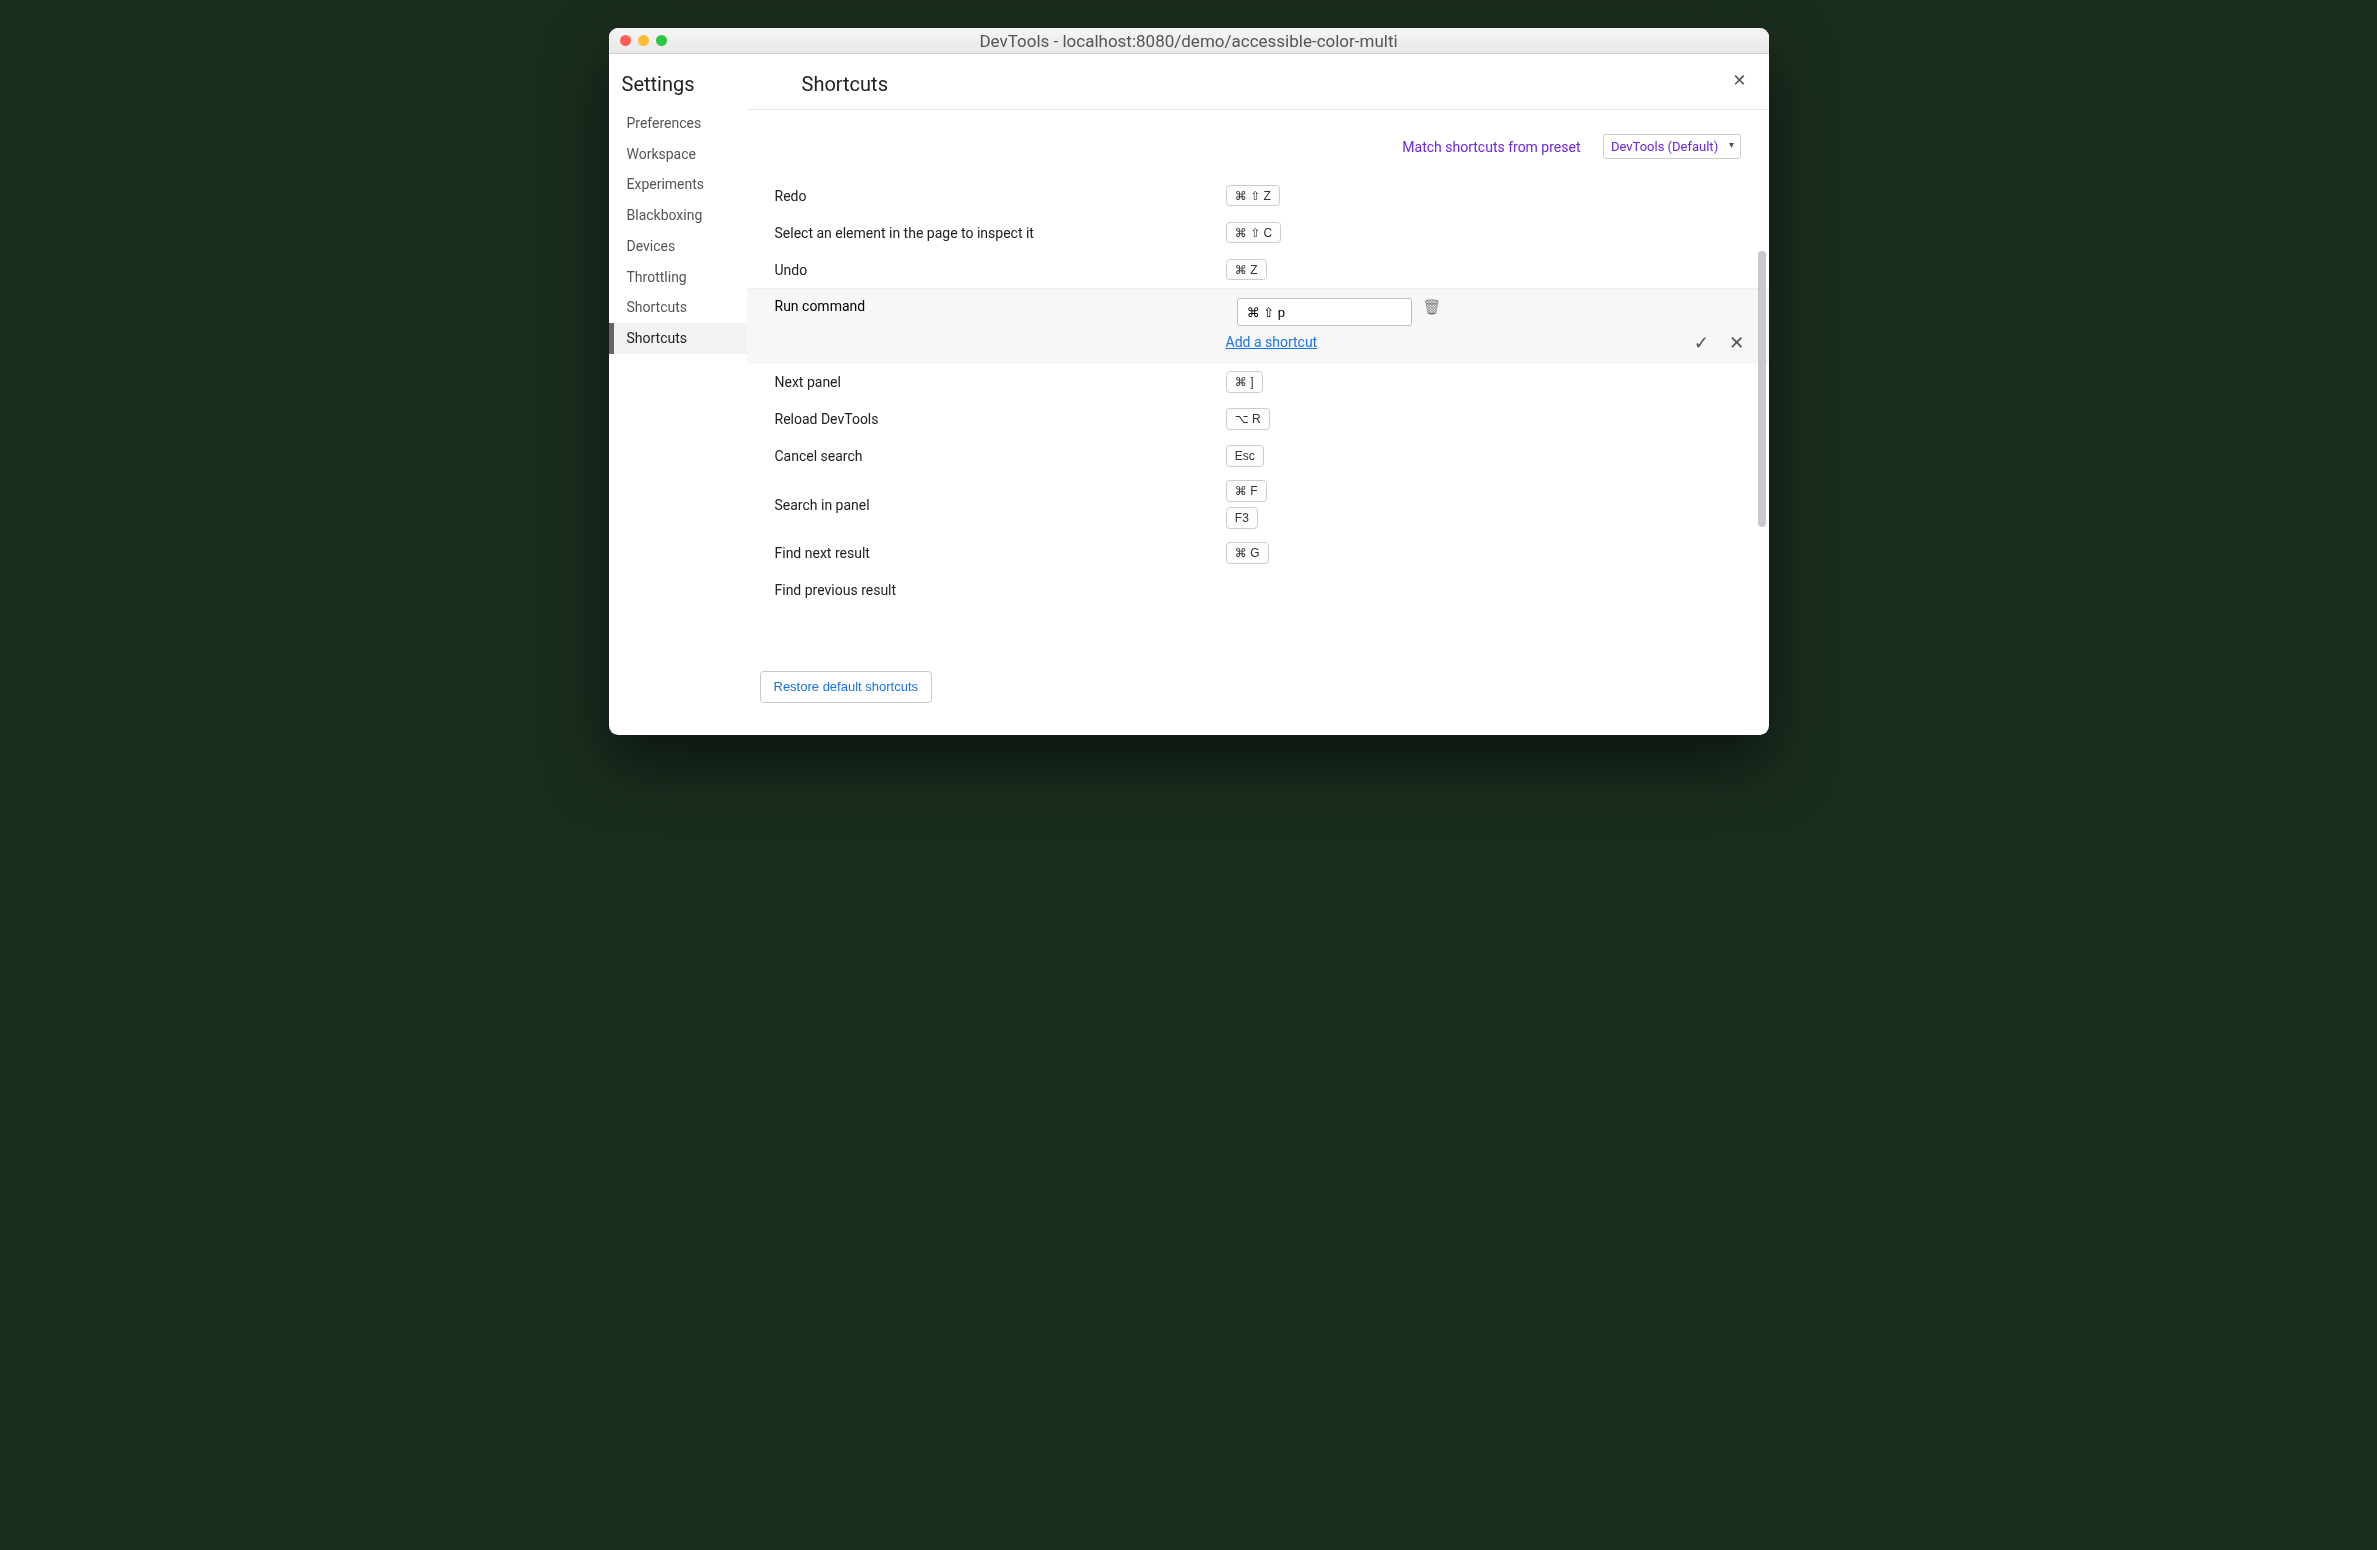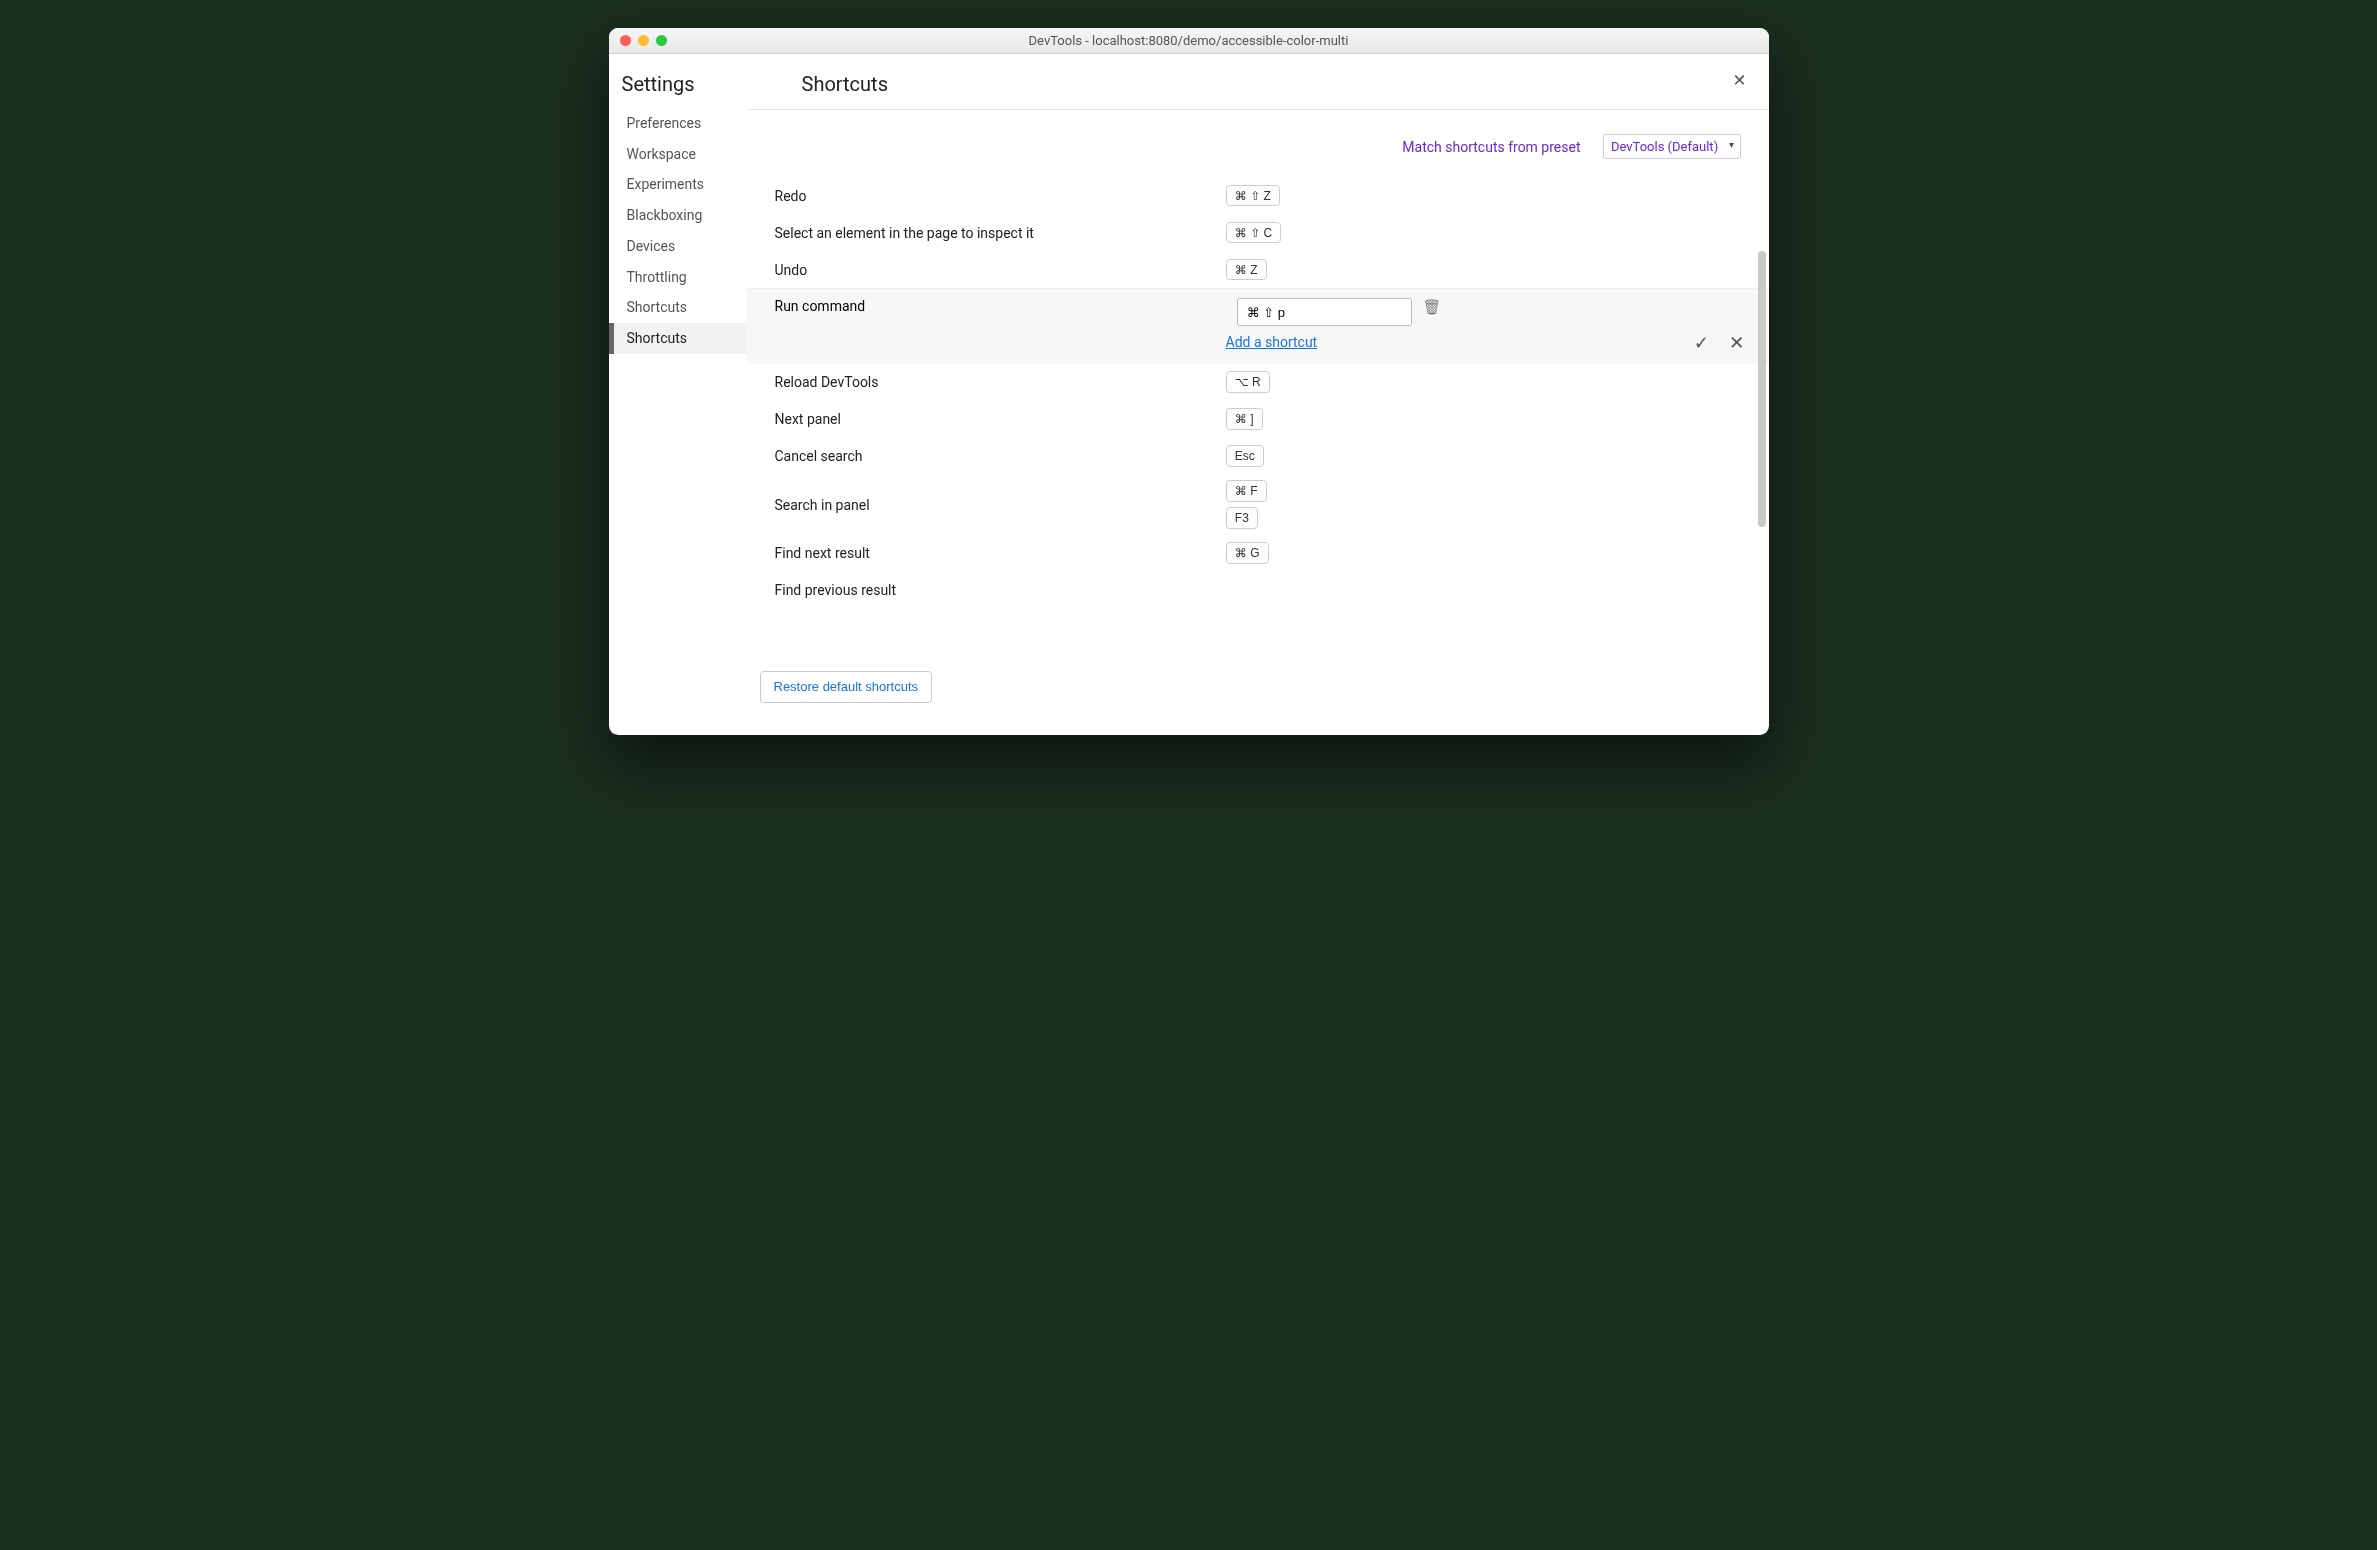--- a/index.html
+++ b/index.html
@@ -29,21 +29,21 @@
     align-items: center;
     position: relative;
   }
   .traffic { display: flex; gap: 7.4px; margin-left: 11px; }
   .dot { width: 11px; height: 11px; border-radius: 50%; }
   .dot.red { background:#ff5f57; }
   .dot.yellow { background:#febc2e; }
   .dot.green { background:#28c840; }
   .title {
     position: absolute; left: 0; right: 0; text-align: center;
-    font-size: 13px; color:#555; pointer-events: none;
+    font-size: 17px; color:#555; pointer-events: none;
   }
   .content {
     display: flex;
     height: 681px;
     position: relative;
   }
   .sidebar {
     width: 138px;
     padding-top: 18.4px;
     flex:none;
@@ -206,29 +206,29 @@
             </div>
             <div class="edit-row"><div class="edit-top">
                 <div class="label">Run command</div>
                 <input class="edit-input" value="⌘ ⇧ p" style="">
                 <span class="trash">🗑</span>
               </div><a class="add-link">Add a shortcut</a><div class="edit-actions">
                 <span>✓</span>
                 <span>✕</span>
               </div></div>
             <div class="row">
+              <div class="label">Next panel</div>
+              <div class="keys">
+                <span class="kbd">⌘ ]</span>
+              </div>
+            </div>
+            <div class="row">
               <div class="label">Reload DevTools</div>
               <div class="keys">
                 <span class="kbd">⌥ R</span>
-              </div>
-            </div>
-            <div class="row">
-              <div class="label">Next panel</div>
-              <div class="keys">
-                <span class="kbd">⌘ ]</span>
               </div>
             </div>
             <div class="row">
               <div class="label">Cancel search</div>
               <div class="keys">
                 <span class="kbd">Esc</span>
               </div>
             </div>
             <div class="row">
               <div class="label">Search in panel</div>

